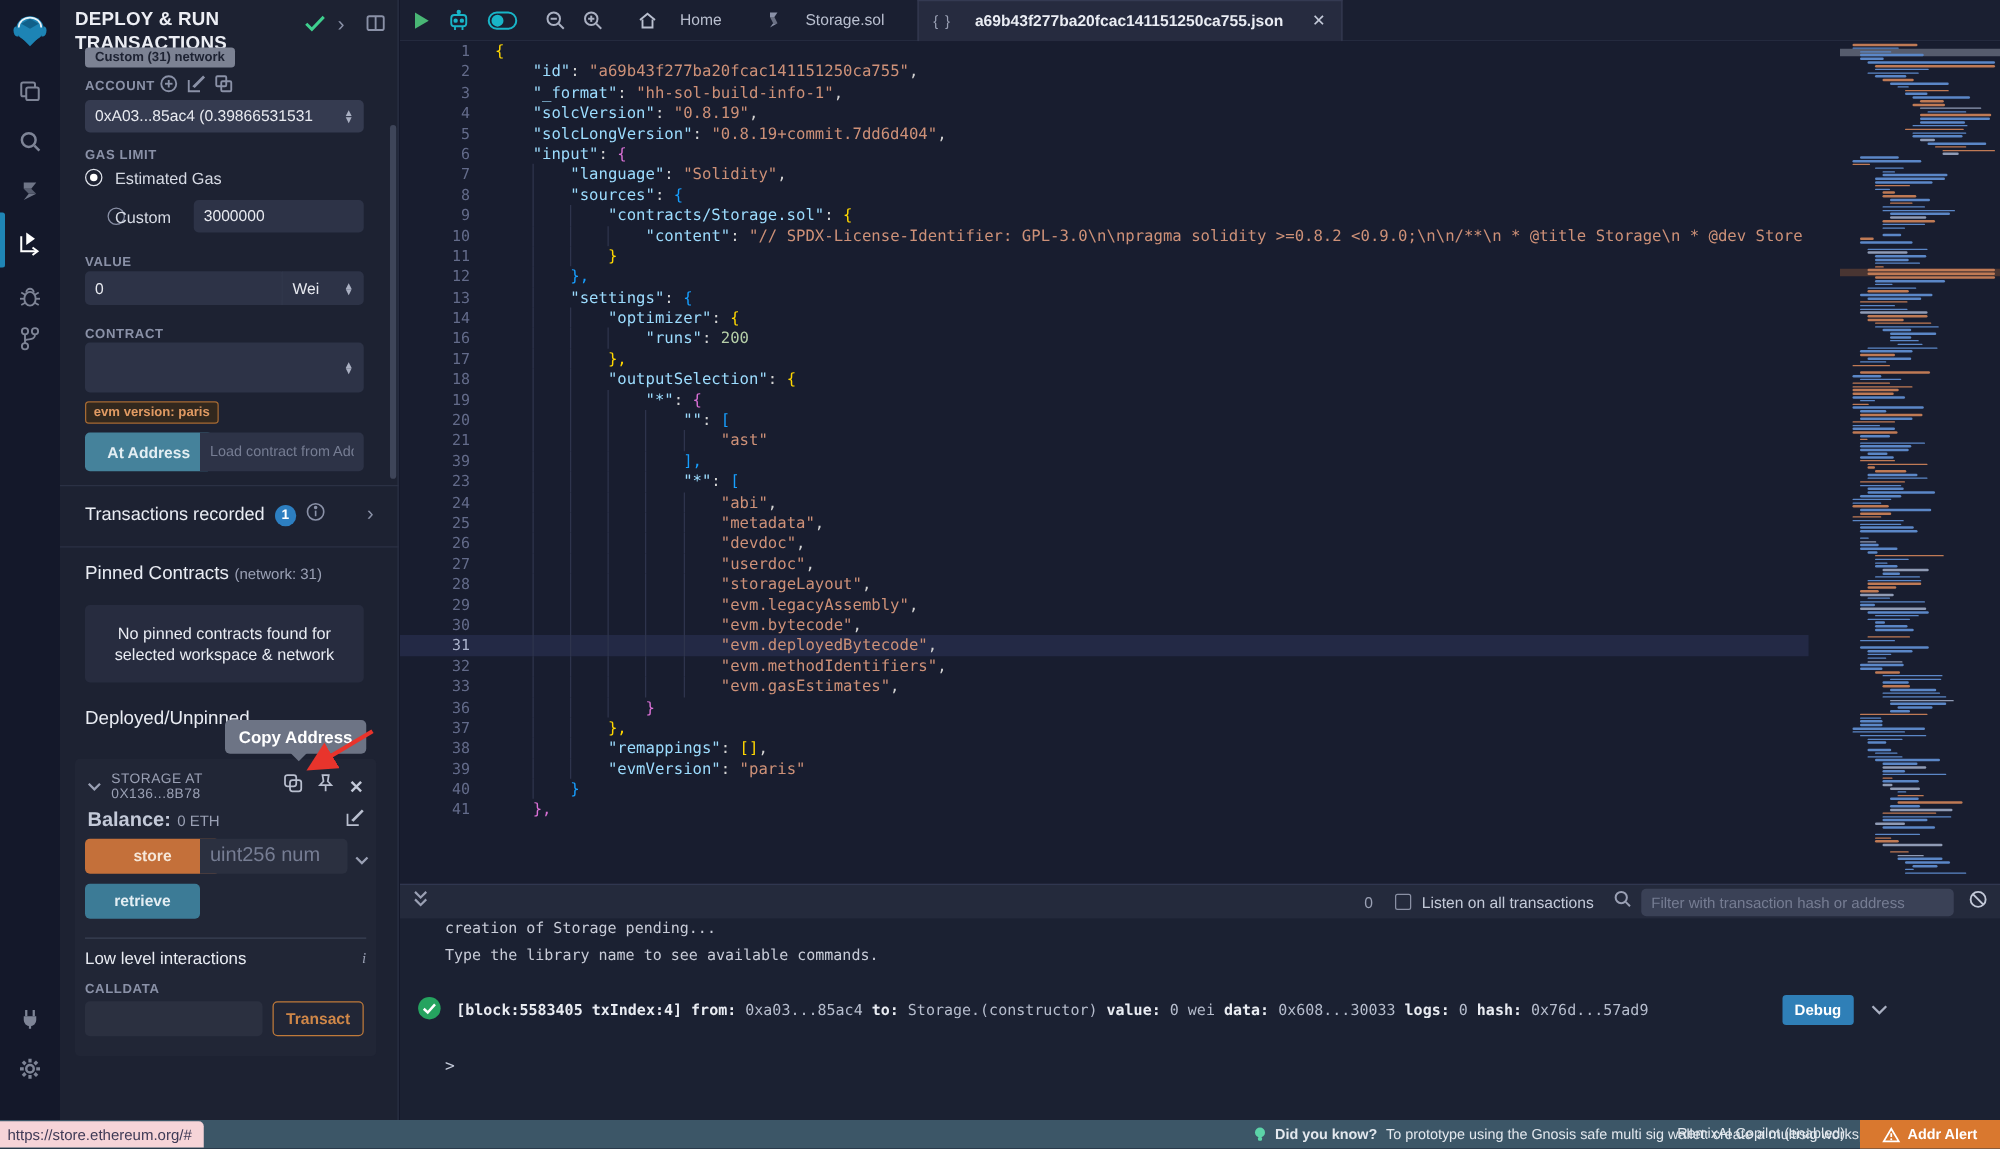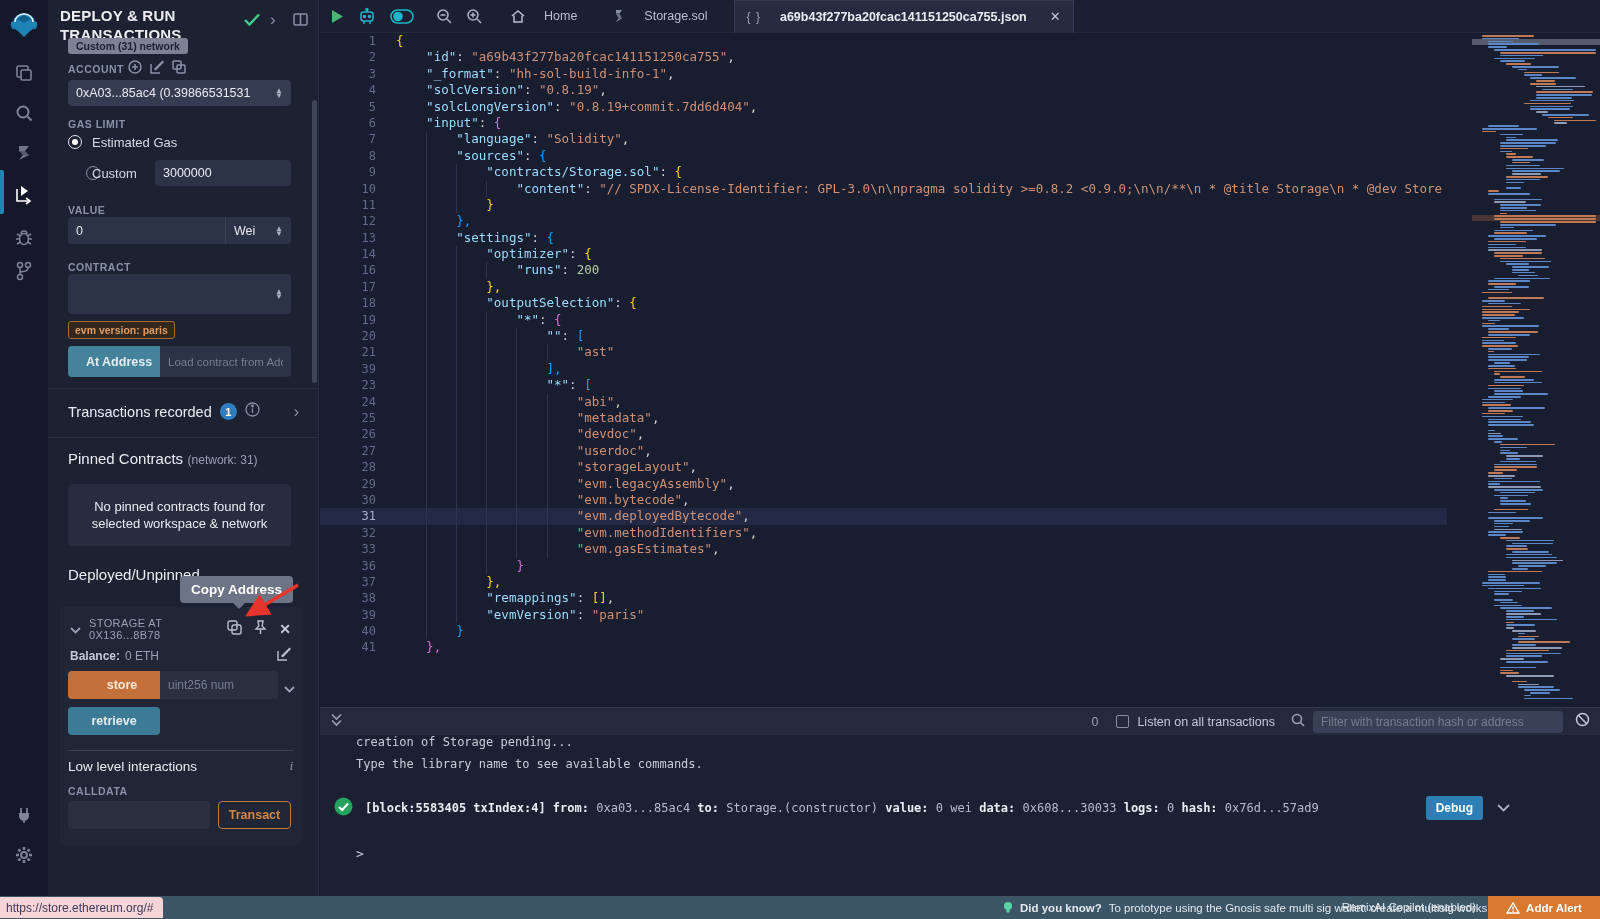--- a/index.html
+++ b/index.html
@@ -286,31 +286,31 @@
         </span>
         <span style="margin-left:12px">
           <svg width="13" height="15" viewBox="0 0 13 15" fill="none" stroke="#b9bfcf" stroke-width="1.4">
               <path d="M4 1 L9 1 L8.2 6 L11 9 L2 9 L4.8 6 Z"></path>
               <line x1="6.5" y1="9" x2="6.5" y2="14"></line>
             </svg>
         </span>
         <span style="margin-left:12px;color:#c3c9d8;font-size:14px;font-weight:700">✕</span>
       </div>
       <div class="abs" style="left:10px;top:40px;width:221px;display:flex;align-items:center">
-        <span style="color:#c3c9d8;font-size:12px;font-weight:700">Balance:</span>
+        <span style="color:#c3c9d8;font-size:16px;font-weight:700">Balance:</span>
         <span style="color:#9aa0b4;font-size:12px;margin-left:5px">0 ETH</span>
         <span style="margin-left:auto">
           <svg width="14" height="14" viewBox="0 0 14 14" fill="none" stroke="#b9bfcf" stroke-width="1.4">
               <path d="M1 4 L1 13 L10 13"></path>
               <path d="M5 9 L12.5 1.5 L13 2 L5.7 9.5 Z" fill="#b9bfcf"></path>
             </svg>
         </span>
       </div>
       <button class="btn-orange abs" style="left:8px;top:64px;width:108px;height:28px">store</button>
-      <input class="inp abs" style="left: 100px; top: 64px; width: 118px; height: 28px; font-size: 12px; background: rgb(43, 48, 64); border-radius: 0px 4px 4px 0px;" readonly="" placeholder="uint256 num">
+      <input class="inp abs" style="left: 100px; top: 64px; width: 118px; height: 28px; font-size: 16px; background: rgb(43, 48, 64); border-radius: 0px 4px 4px 0px;" readonly="" placeholder="uint256 num">
       <span class="abs" style="left:224px;top:72px">
         <svg width="11" height="7" viewBox="0 0 11 7" fill="none" stroke="#9aa0b4" stroke-width="1.8">
             <path d="M1 1 L5.5 5.5 L10 1"></path>
           </svg>
       </span>
       <button class="btn-teal abs" style="left:8px;top:100px;width:92px;height:28px;background:#3c7b96">retrieve</button>
       <div class="abs" style="left:8px;top:143px;width:225px;height:1px;background:#3a4154"></div>
       <div class="abs" style="left:8px;top:152px;width:225px;display:flex">
         <span style="color:#e9ecf3;font-size:13.5px">Low level interactions</span>
         <span style="margin-left:auto;color:#9aa0b4;font-size:12px;font-family:'Liberation Serif',serif;font-style:italic">i</span>

